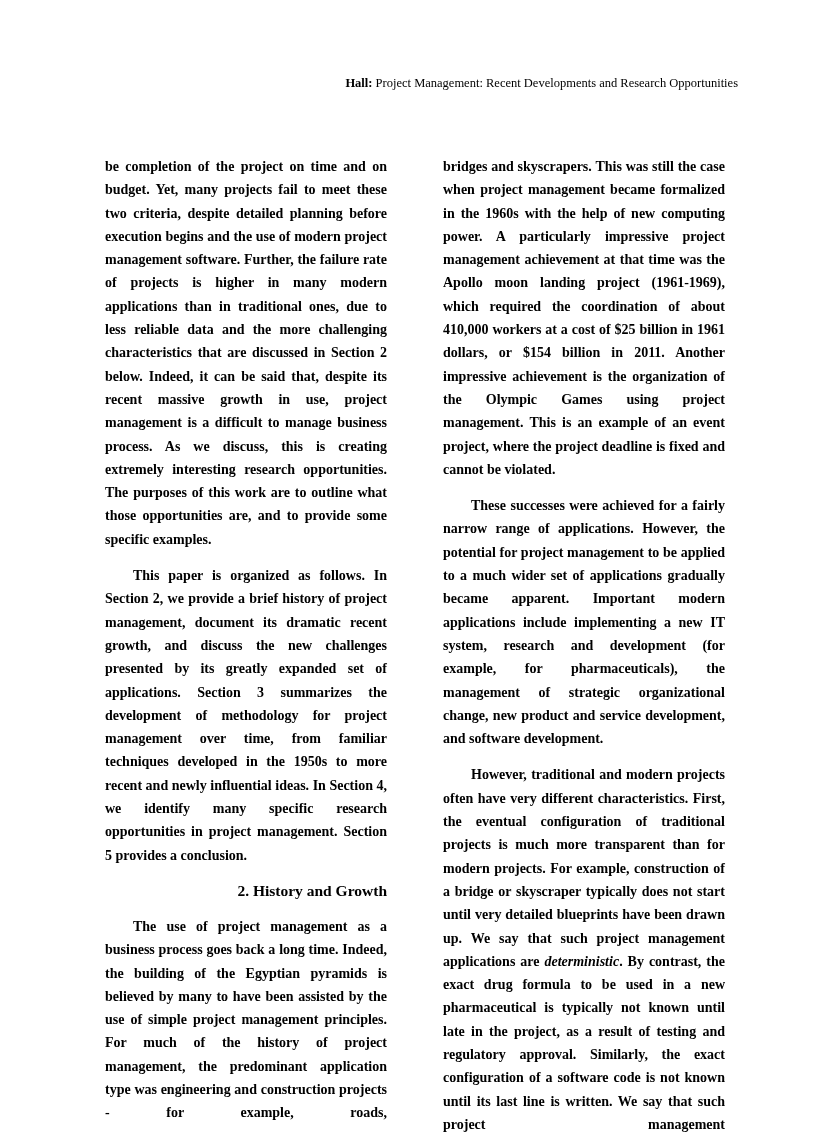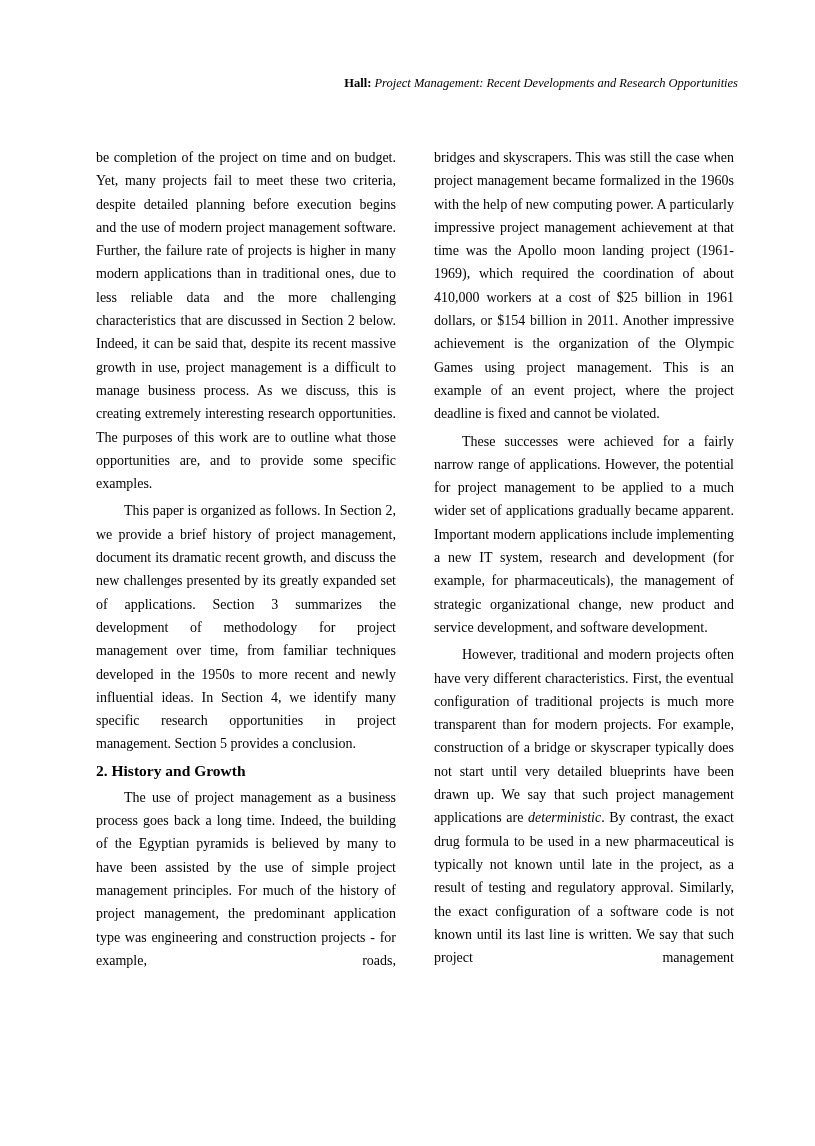--- a/index.html
+++ b/index.html
@@ -27,21 +27,20 @@
   .header-line1 {
     text-align: right;
     white-space: nowrap;
   }
   .header-author {
     font-weight: bold;
     font-style: normal;
     margin-left: 44px;
   }
   .header-title {
-    font-style: italic;
   }
   .header-line2 {
     display: flex;
     justify-content: space-between;
     margin-top: 2px;
   }
   .body-area {
     position: absolute;
     top: 142px;
     left: 92px;
@@ -49,33 +48,34 @@
     display: flex;
     gap: 30px;
   }
   .col {
     width: 308px;
     font-size: 14px;
     line-height: 23.3px;
     text-align: justify;
   }
   .col p {
-    margin: 4px;
+    margin: 13px;
     padding: 0;
+    font-weight: bold;
   }
   .indent {
     text-indent: 28px;
   }
   .justify-last {
     text-align-last: justify;
   }
   .section-heading {
     font-size: 15.5px;
     font-weight: bold;
-    text-align: left;
+    text-align: right;
     text-indent: 0;
     margin: 13px 0 9px 0;
     line-height: 22px;
   }
   em.inline-italic {
     font-style: italic;
   }
 </style>
 </head>
 <body>

